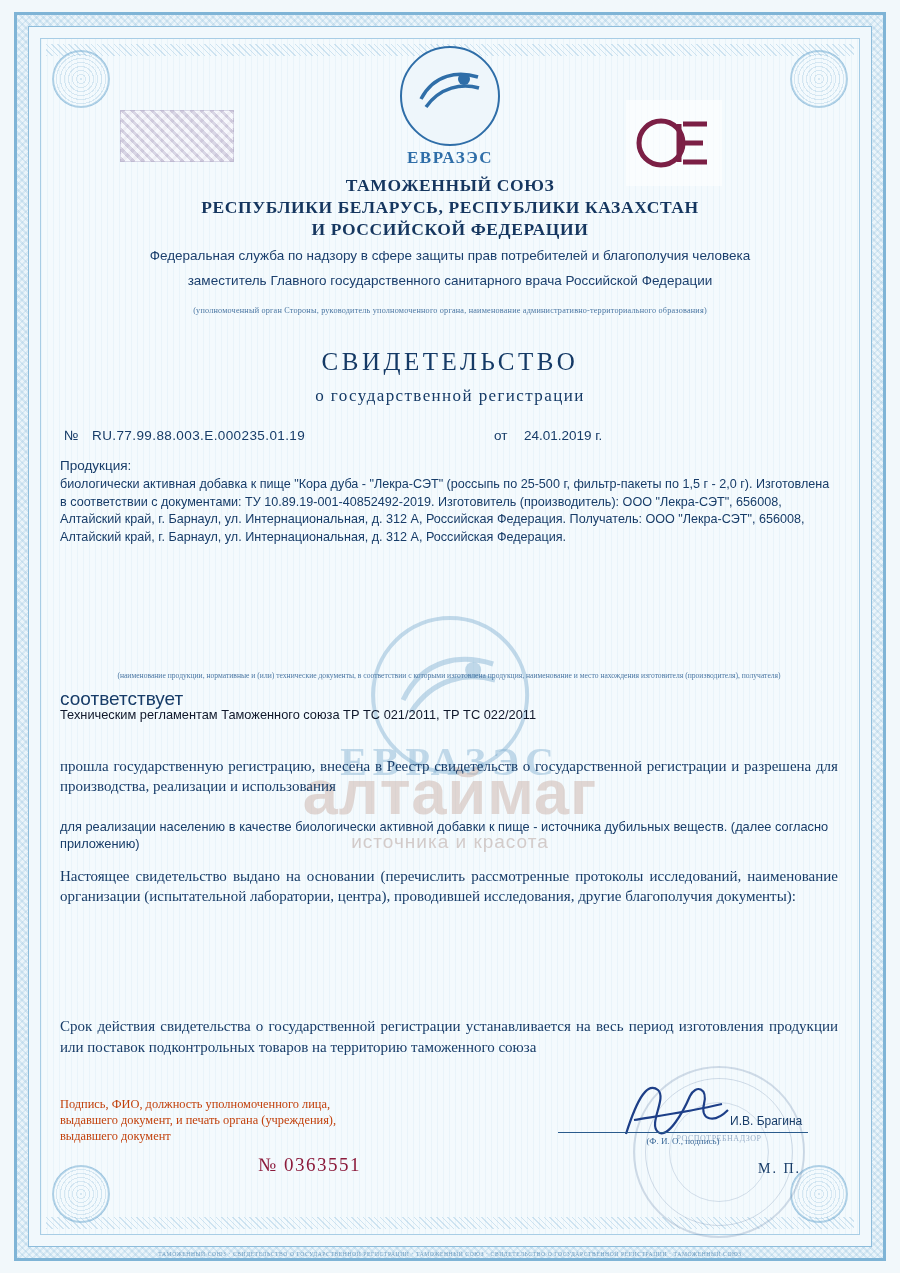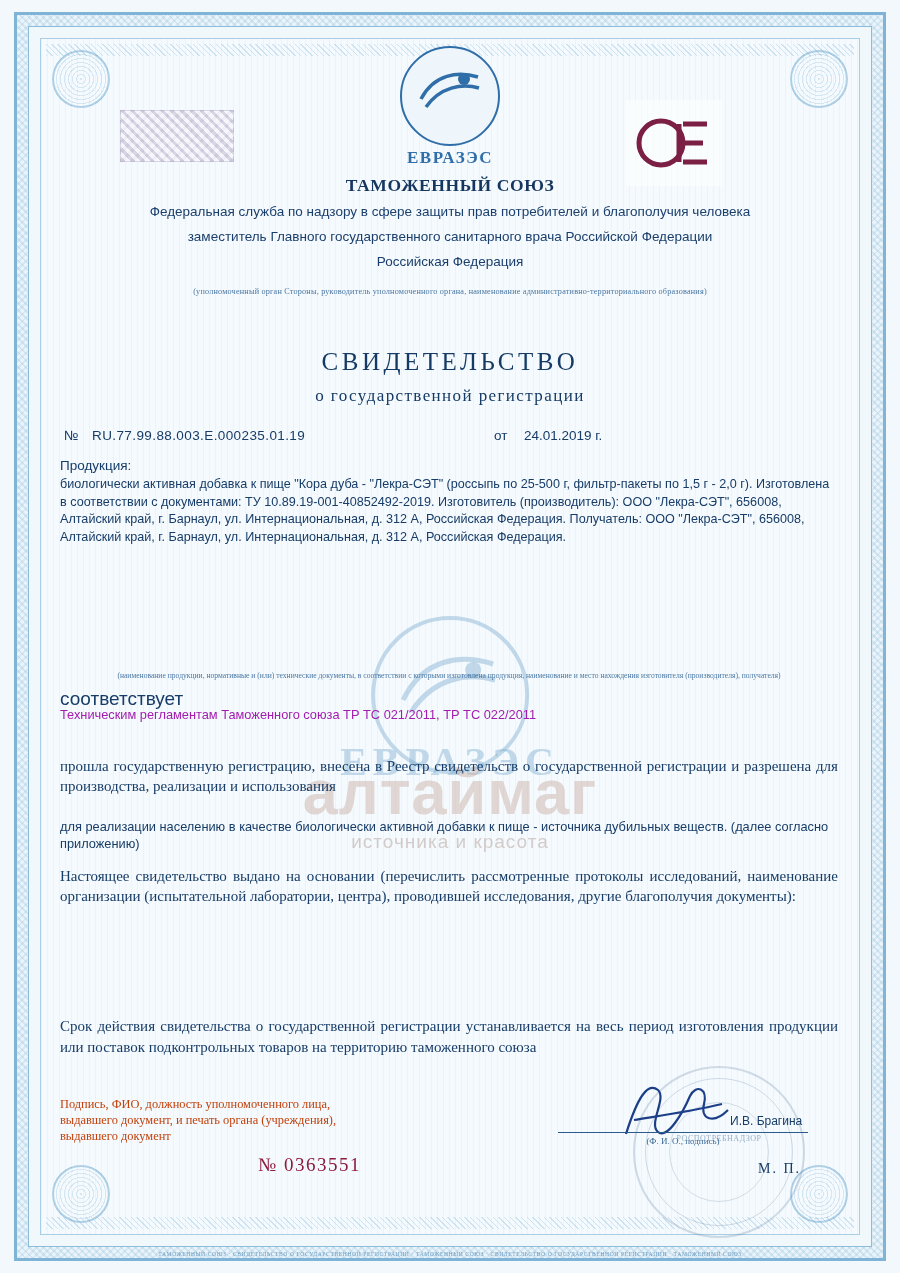--- a/index.html
+++ b/index.html
@@ -223,21 +223,21 @@
     font-family: "Liberation Sans", sans-serif;
     font-size: 19px;
     color: #173c68;
   }
   .tr-text {
     position: absolute;
     top: 650px; left: 2px; right: 6px;
     font-family: "Liberation Sans", sans-serif;
     font-size: 12.8px;
     line-height: 17px;
-    color: #a21caf;
+    color: #0f172a;
   }
 
   .reg-text {
     position: absolute;
     top: 700px; left: 2px; right: 4px;
     font-family: "Liberation Serif", serif;
     font-size: 15px;
     line-height: 20px;
     color: #173c68;
     text-align: justify;
@@ -491,23 +491,24 @@
     <div class="stamp-se">
       <svg viewBox="0 0 86 70" fill="none" stroke="currentColor" stroke-width="5">
         <circle cx="30" cy="35" r="22"></circle>
         <path d="M52 16 h24 M52 35 h20 M52 54 h24" stroke-width="5"></path>
         <path d="M48 16 v38" stroke-width="5"></path>
       </svg>
     </div>
 
     <div class="title-block">
       <div class="ts-line">ТАМОЖЕННЫЙ СОЮЗ</div>
+      <div class="ts-line">РЕСПУБЛИКИ БЕЛАРУСЬ, РЕСПУБЛИКИ КАЗАХСТАН</div>
+      <div class="ts-line">И РОССИЙСКОЙ ФЕДЕРАЦИИ</div>
       <div class="agency-line">Федеральная служба по надзору в сфере защиты прав потребителей и благополучия человека</div>
       <div class="agency-line">заместитель Главного государственного санитарного врача Российской Федерации</div>
-      <div class="agency-line">Российская Федерация</div>
       <div class="fineprint">(уполномоченный орган Стороны, руководитель уполномоченного органа, наименование административно-территориального образования)</div>
     </div>
 
     <div class="cert-title">СВИДЕТЕЛЬСТВО</div>
     <div class="cert-sub">о государственной регистрации</div>
 
     <div class="numrow">
       <span class="no">№</span>
       <span class="val">RU.77.99.88.003.Е.000235.01.19</span>
       <span class="ot">от</span>

